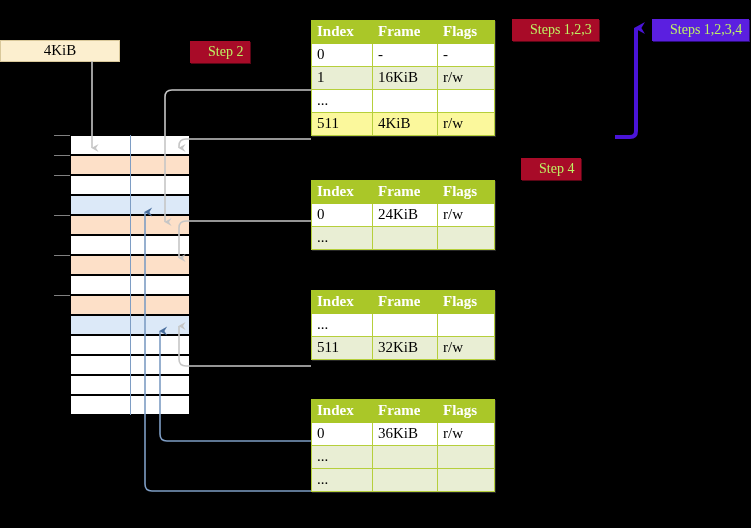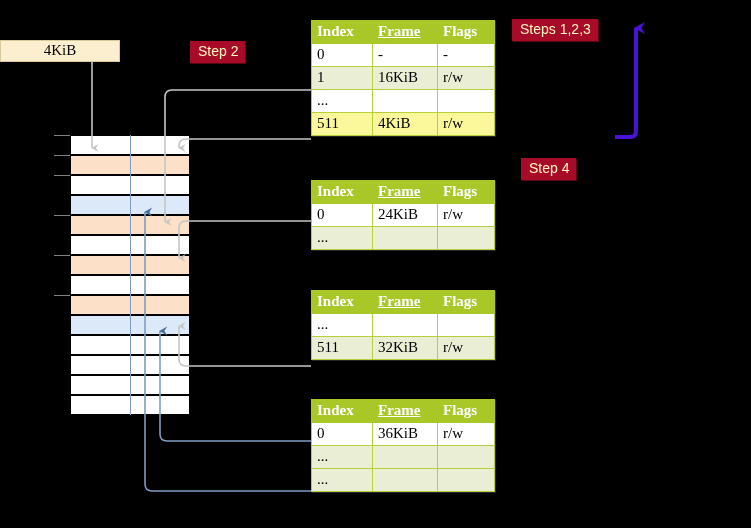--- a/index.html
+++ b/index.html
@@ -25,29 +25,29 @@
       white-space:nowrap;
   }
   .ptable th{
       background:#aac728;color:#ffffff;font-weight:bold;font-size:15px;
       border:1px solid #aac728;
   }
   .ptable td.c-idx{width:50px;}
   .ptable td.c-frm{width:54px;}
   .ptable td.c-flg{width:46px;}
   .ptable th.c-idx{width:50px;}
-  .ptable th.c-frm{width:54px;text-decoration:underline;}
+  .ptable th.c-frm{width:54px;}
   .ptable th.c-flg{width:46px;}
   tr.row-white td{background:#ffffff;}
   tr.row-tint td{background:#e9eed4;}
   td.hl{background:#fbf89c !important;}
 
   
-  .badge{position:absolute;font-size:14px;line-height:17px;padding:2px 7px 3px 8px;
-         color:#fef9c3;font-family:Liberation Sans, sans-serif;white-space:nowrap;}
+  .badge{position:absolute;font-size:14px;line-height:17px;padding:2px 7px 3px 18px;
+         color:#bef264;font-family:Liberation Serif, serif;white-space:nowrap;}
   .badge.red{background:#a80b28;box-shadow:1px 1px 0 #5a0515;}
   .badge.blue{background:#5b1fe0;box-shadow:1px 1px 0 #2c0b7a;}
 
   
   .memlabel{position:absolute;background:#fcefcf;border:1px solid #d9c89a;
             font-size:15px;line-height:19px;text-align:center;color:#000;}
 
   
   #grid{position:absolute;}
   .gcell{position:absolute;border:1px solid #000;box-sizing:border-box;}
@@ -67,20 +67,23 @@
 
   <div class="memlabel" style="left:0px;top:40px;width:118px;height:20px;">
     <span>4KiB</span>
   </div>
 
   <div class="badge red" style="left:190px;top:41px;">
     <span>Step 2</span>
   </div>
   <div class="badge red" style="left:512px;top:19px;">
     <span>Steps 1,2,3</span>
+  </div>
+  <div class="badge blue" style="left:652px;top:19px;">
+    <span>Steps 1,2,3,4</span>
   </div>
   <div class="badge red" style="left:521px;top:158px;">
     <span>Step 4</span>
   </div>
 
   <table class="ptable" style="left:311px;top:20px;">
     <thead>
       <tr>
         <th class="c-idx">Index</th>
         <th class="c-frm">Frame</th>

